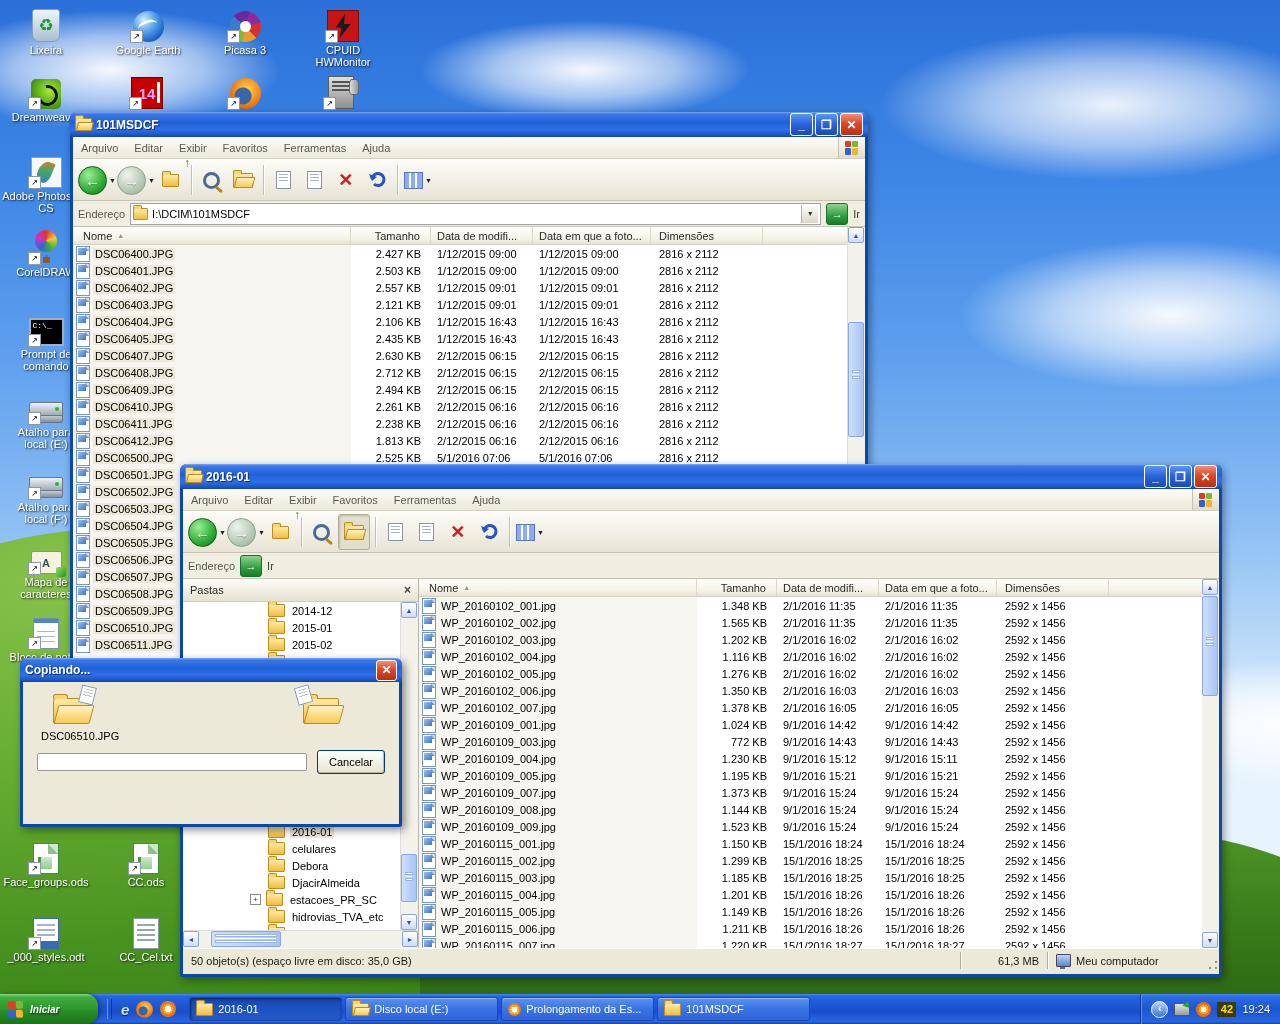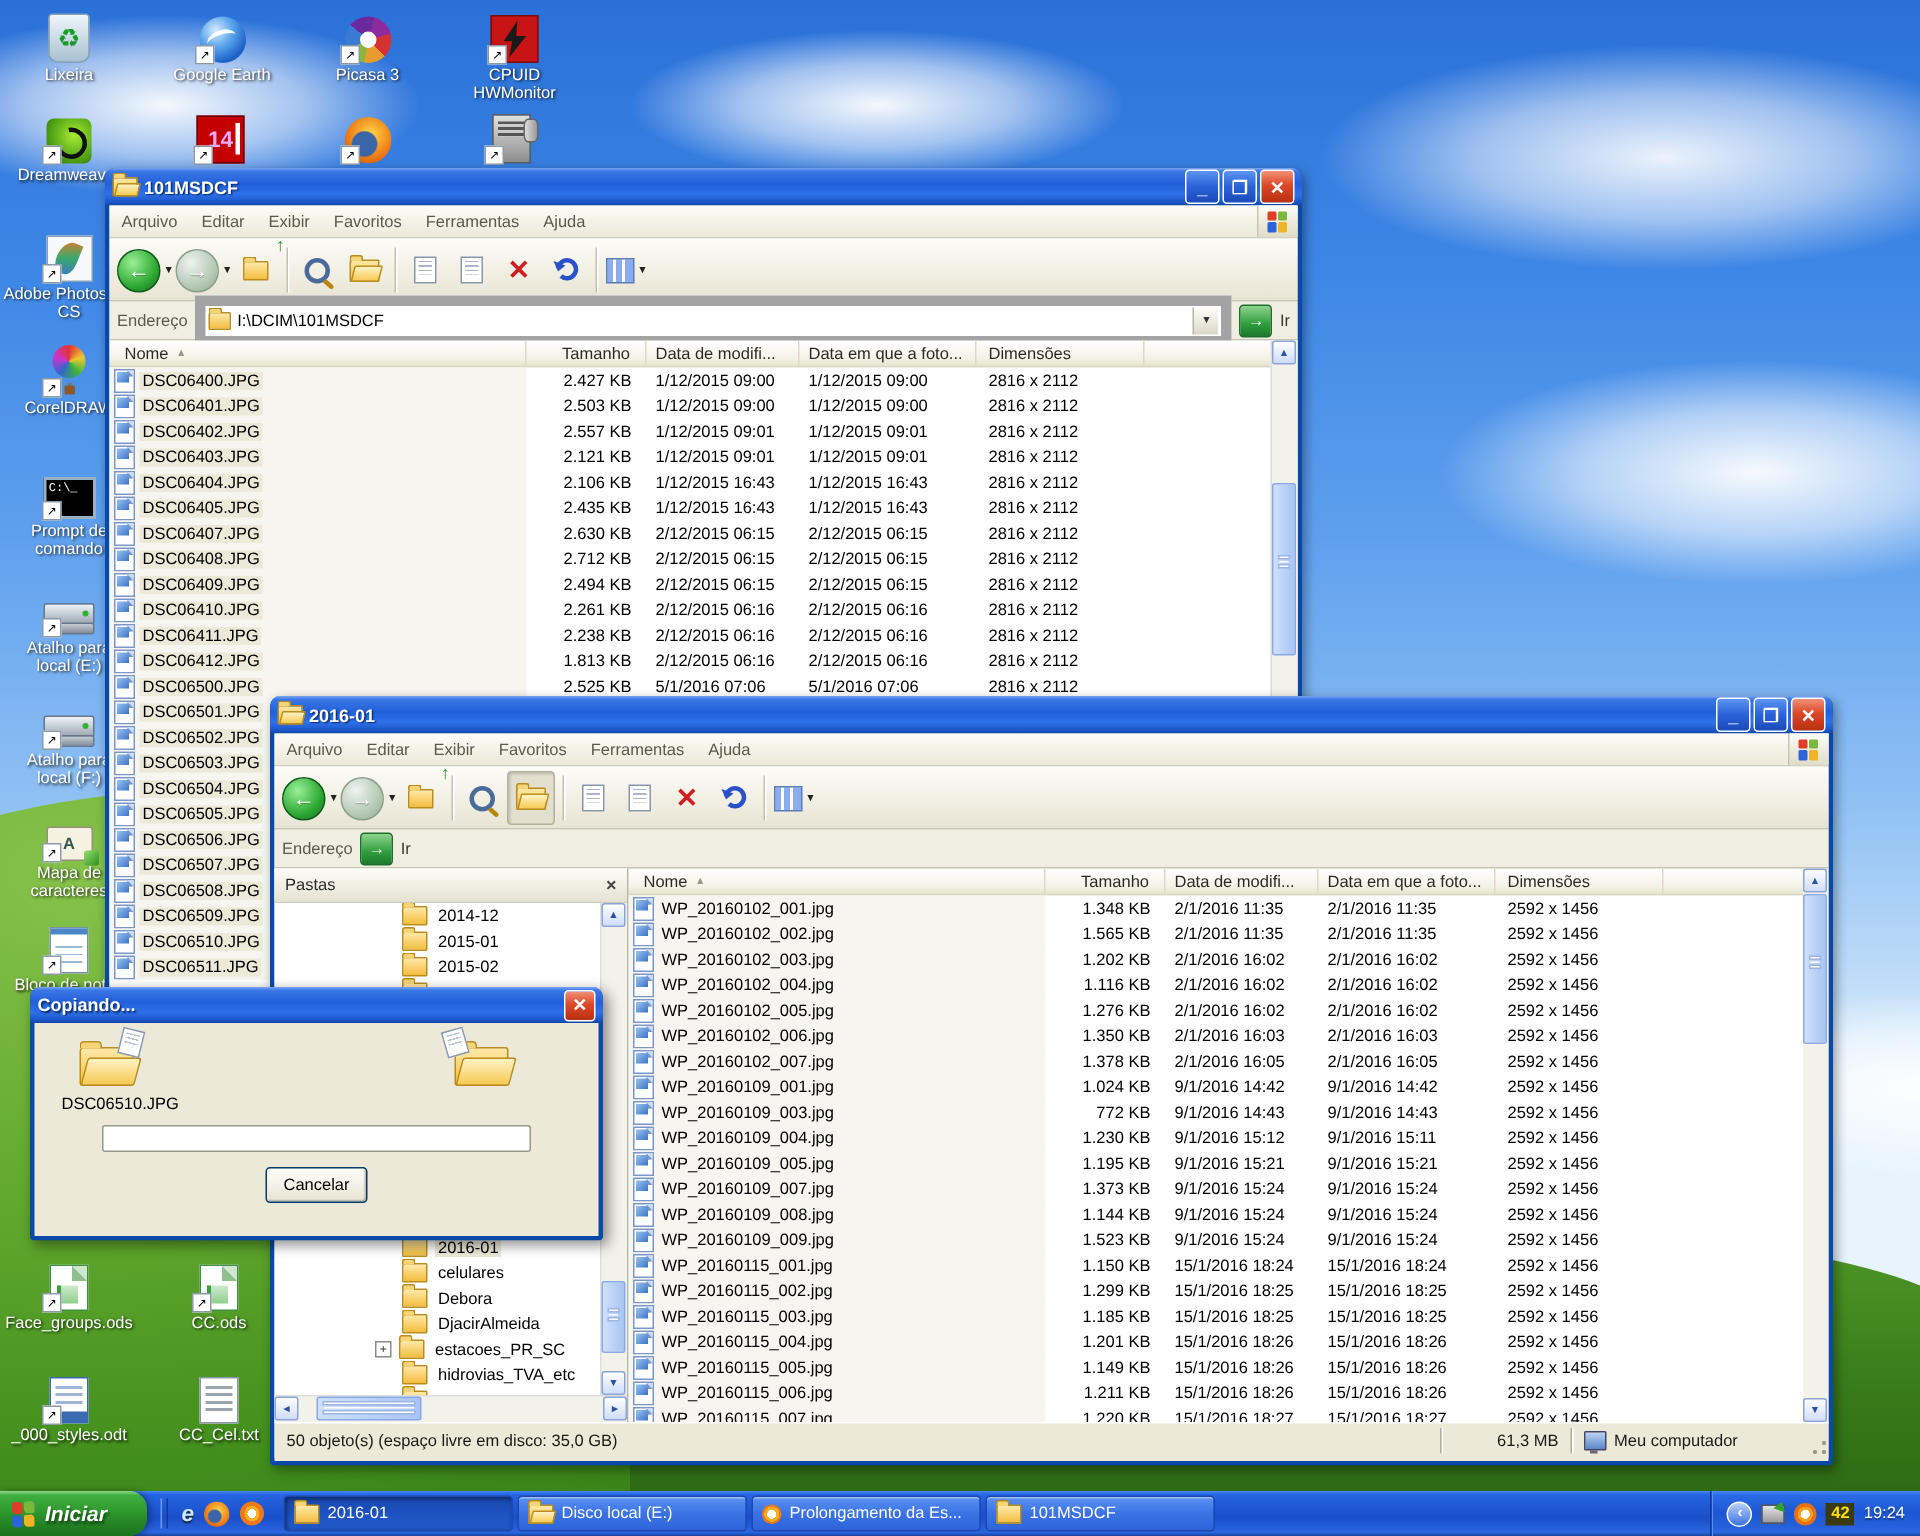--- a/index.html
+++ b/index.html
@@ -97,21 +97,21 @@
   .ddv{font-size:7px;color:#222;margin-left:1px;}
   .mag{width:11px;height:11px;border:3px solid #4a6a9a;border-radius:50%;position:relative;}
   .mag::after{content:"";position:absolute;right:-6px;bottom:-5px;width:8px;height:3px;background:#b8860b;transform:rotate(40deg);border-radius:2px;}
   .updir{position:relative;}
   .updir em{position:absolute;right:-4px;top:-7px;color:#1c8a1c;font-weight:bold;font-style:normal;font-size:12px;text-shadow:0 0 1px #fff;}
   .docic{width:13px;height:16px;background:#fff;border:1px solid #8a96a8;position:relative;}
   .docic::after{content:"";position:absolute;left:2px;top:2px;right:2px;height:9px;background:repeating-linear-gradient(180deg,#aab4c4 0 1px,rgba(0,0,0,0) 1px 3px);}
   .delx{color:#cc2020;font-size:18px;font-weight:bold;line-height:1;}
   .views{width:17px;height:15px;border:1px solid #5a7ab8;background:linear-gradient(90deg,#8cacf0 0 4px,#fff 4px 6px,#8cacf0 6px 10px,#fff 10px 12px,#8cacf0 12px 16px);}
   .abar{height:25px;background:#f0eee0;border-bottom:1px solid #c8c4b4;display:flex;align-items:center;padding:0 5px;gap:5px;color:#5c584c;}
-  .ainput{flex:1;height:20px;background:#fff;border:7px solid #a3a3a3;display:flex;align-items:center;gap:4px;padding:0 2px;color:#000;}
+  .ainput{flex:1;height:20px;background:#fff;border:1px solid #a3a3a3;display:flex;align-items:center;gap:4px;padding:0 2px;color:#000;}
   .ainput .dd{margin-left:auto;width:16px;height:18px;background:linear-gradient(#fdfcf7,#dcd8c8);border-left:1px solid #b8b4a4;display:flex;align-items:center;justify-content:center;font-size:7px;color:#333;}
   .gobtn{width:20px;height:20px;border-radius:3px;background:linear-gradient(#8ed48e,#2f9e3f 60%,#1c7a2c);border:1px solid #1c6e2c;color:#fff;display:flex;align-items:center;justify-content:center;font-weight:bold;}
   .golab{color:#3c3a30;}
 
   .hdr{display:flex;height:17px;background:linear-gradient(#ffffff,#f4f2e6 70%,#e6e2d2);border-bottom:1px solid #d8d4c4;color:#2a2a24;}
   .hcell{border-right:1px solid #ddd8c8;padding:1px 6px;display:flex;align-items:center;gap:5px;box-sizing:border-box;flex:none;}
   .sortarr{font-size:7px;color:#9a9684;}
   .rows{background:#fff;}
   .frow{display:flex;height:17px;align-items:center;color:#000;}
   .cell{box-sizing:border-box;flex:none;height:17px;display:flex;align-items:center;white-space:nowrap;overflow:hidden;}
@@ -152,35 +152,35 @@
   .xpdlg{position:absolute;left:20px;top:658px;width:376px;height:166px;background:#ece9d8;border:3px solid #0a49a8;border-top:none;
      border-radius:7px 7px 3px 3px;box-shadow:3px 3px 9px rgba(0,0,0,.45);z-index:30;}
   .xpdlg .tbar{height:24px;}
   .dfolders{display:flex;justify-content:space-between;padding:16px 60px 4px 30px;}
   .bigfold{width:34px;height:24px;background:linear-gradient(#ffe9a8,#f2bd3e);border:1px solid #b98d1e;border-radius:3px 2px 2px 2px;position:relative;}
   .bigfold::before{content:"";position:absolute;top:-5px;left:-1px;width:13px;height:4px;background:#f6d478;border:1px solid #b98d1e;border-bottom:none;border-radius:3px 3px 0 0;}
   .bigfold::after{content:"";position:absolute;left:2px;right:-4px;top:6px;bottom:-1px;background:linear-gradient(#fff2c6,#f6ca52);border:1px solid #b98d1e;transform:skewX(-15deg);border-radius:2px;}
   .pgfly{position:absolute;right:-7px;top:-13px;width:13px;height:16px;background:#fff;border:1px solid #8898b0;transform:rotate(14deg);z-index:2;}
   .pgfly::after{content:"";position:absolute;left:2px;top:2px;right:2px;height:9px;background:repeating-linear-gradient(180deg,#b8c4d4 0 1px,rgba(0,0,0,0) 1px 3px);}
   .dtext{padding:2px 18px;color:#000;}
-  .dprog{display:flex;align-items:center;gap:10px;padding:6px 14px 0 14px;flex-direction:column;}
+  .dprog{display:flex;align-items:center;gap:10px;padding:6px 14px 0 14px;}
   .pbar{width:282px;height:14px;border:1px solid #98988a;border-radius:2px;background:#fff;padding:1px;box-sizing:content-box;}
   .pfill{height:100%;background:repeating-linear-gradient(90deg,#2fb344 0 6px,#fff 6px 8px);}
   .btn{min-width:66px;height:22px;background:linear-gradient(#fefefa,#e8e4d4);border:1px solid #003c74;border-radius:3px;
      display:flex;align-items:center;justify-content:center;color:#000;box-shadow:inset -1px -1px 1px #b8b4a4;}
   .dremain{padding:3px 14px;color:#000;}
 
   
   .taskbar{position:absolute;left:0;top:994px;width:1280px;height:30px;z-index:100;
      background:linear-gradient(180deg,#4687f2 0%,#2665e2 8%,#1d54cf 45%,#1a4ecb 60%,#2a66e0 92%,#17449e 100%);display:flex;align-items:center;}
   .startbtn{width:98px;height:30px;border-radius:0 12px 12px 0;display:flex;align-items:center;gap:5px;padding-left:8px;box-sizing:border-box;flex:none;
      background:linear-gradient(180deg,#8cd88c 0%,#3fae3f 10%,#2f9a2f 45%,#278a27 62%,#1a741a 100%);box-shadow:2px 0 4px rgba(0,0,0,.35);}
   .slogo{width:17px;height:17px;display:grid;grid-template-columns:7px 7px;grid-gap:1px;transform:skewY(-4deg);}
   .slogo b{border-radius:1px 3px 1px 3px;}
-  .stext{color:#fff;font-weight:bold;font-style:italic;font-size:14px;text-shadow:1px 2px 2px rgba(0,0,0,.5);}
+  .stext{color:#fff;font-weight:bold;font-style:italic;font-size:10px;text-shadow:1px 2px 2px rgba(0,0,0,.5);}
   .qlaunch{display:flex;align-items:center;gap:7px;padding:0 9px;flex:none;}
   .qgrip{width:3px;height:20px;border-left:1px solid #6a9af4;border-right:1px solid #12389a;margin-right:2px;}
   .qie{color:#cfe4ff;font-size:15px;font-weight:bold;font-style:italic;text-shadow:0 1px 1px #123;}
   .qffx{width:17px;height:17px;border-radius:50%;background:radial-gradient(circle at 42% 58%,#3a66a8 0 4px,rgba(0,0,0,0) 5px),radial-gradient(circle at 55% 38%,#ffd84a,#f08018 55%,#cc5a08 88%);}
   .qchrome{width:16px;height:16px;border-radius:50%;background:radial-gradient(circle,#fff 0 3px,#f8b022 3px 5px,#f07818 5px 8px);}
   .tasks{display:flex;gap:3px;flex:1;padding:0 4px;}
   .task{width:153px;height:24px;border-radius:3px;display:flex;align-items:center;gap:5px;padding:0 6px;box-sizing:border-box;color:#fff;
      background:linear-gradient(180deg,#5a92f4,#3a72e4 50%,#2e64d8);border:1px solid #1c48b0;box-shadow:inset 0 1px 0 rgba(255,255,255,.4);white-space:nowrap;overflow:hidden;}
   .task.active{background:linear-gradient(180deg,#1947ae,#1e54c4 60%,#2258c8);box-shadow:inset 1px 1px 3px rgba(0,0,0,.5);}
   .tray{height:30px;display:flex;align-items:center;gap:6px;padding:0 10px 0 10px;flex:none;

